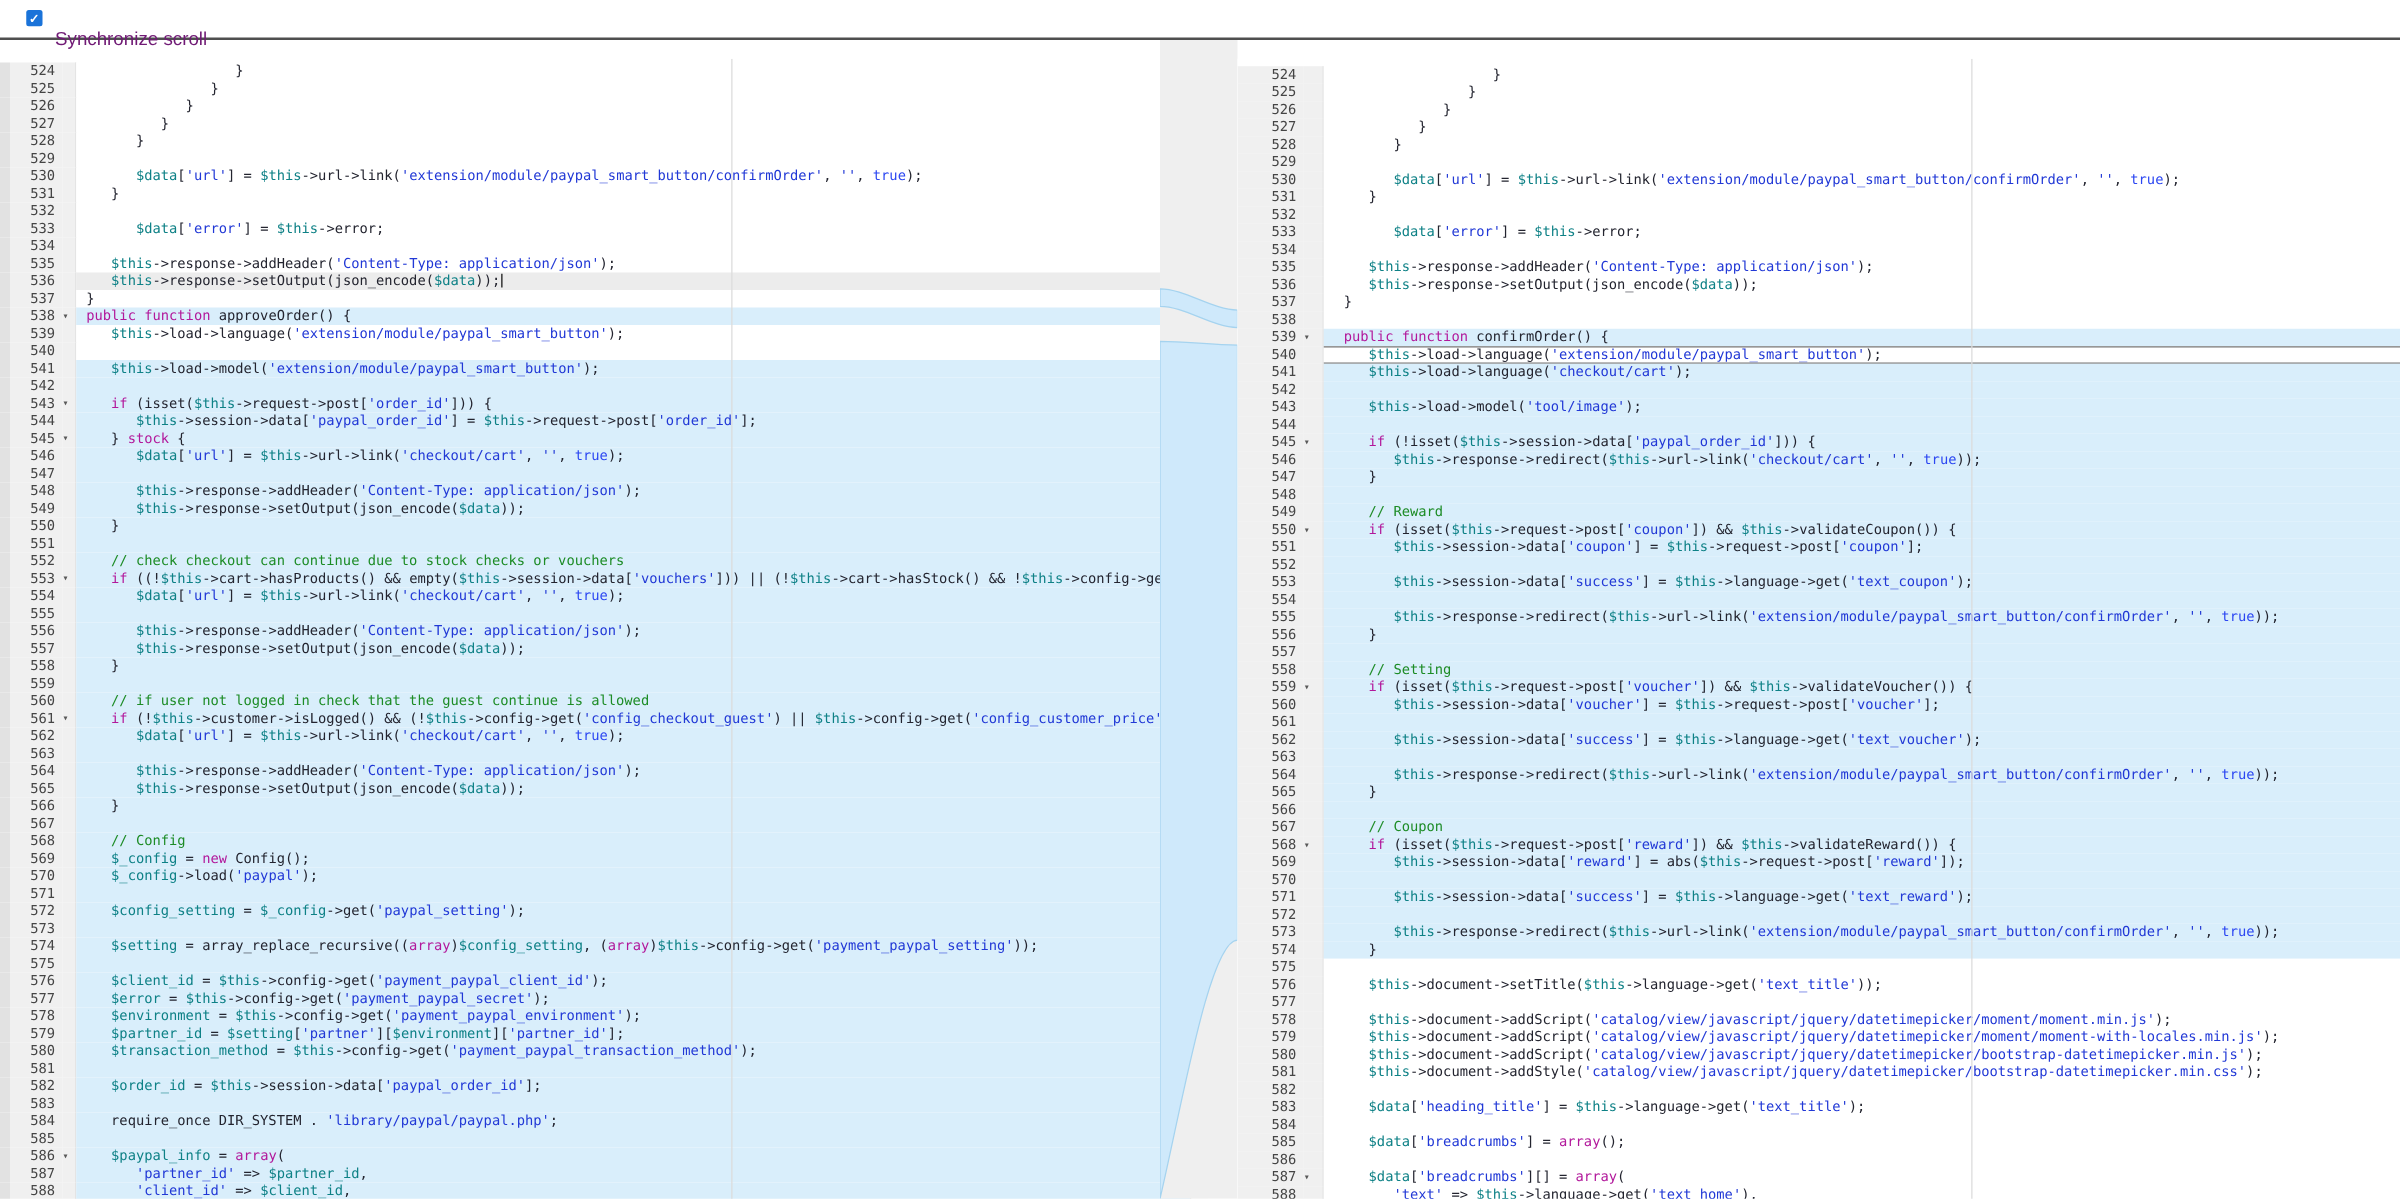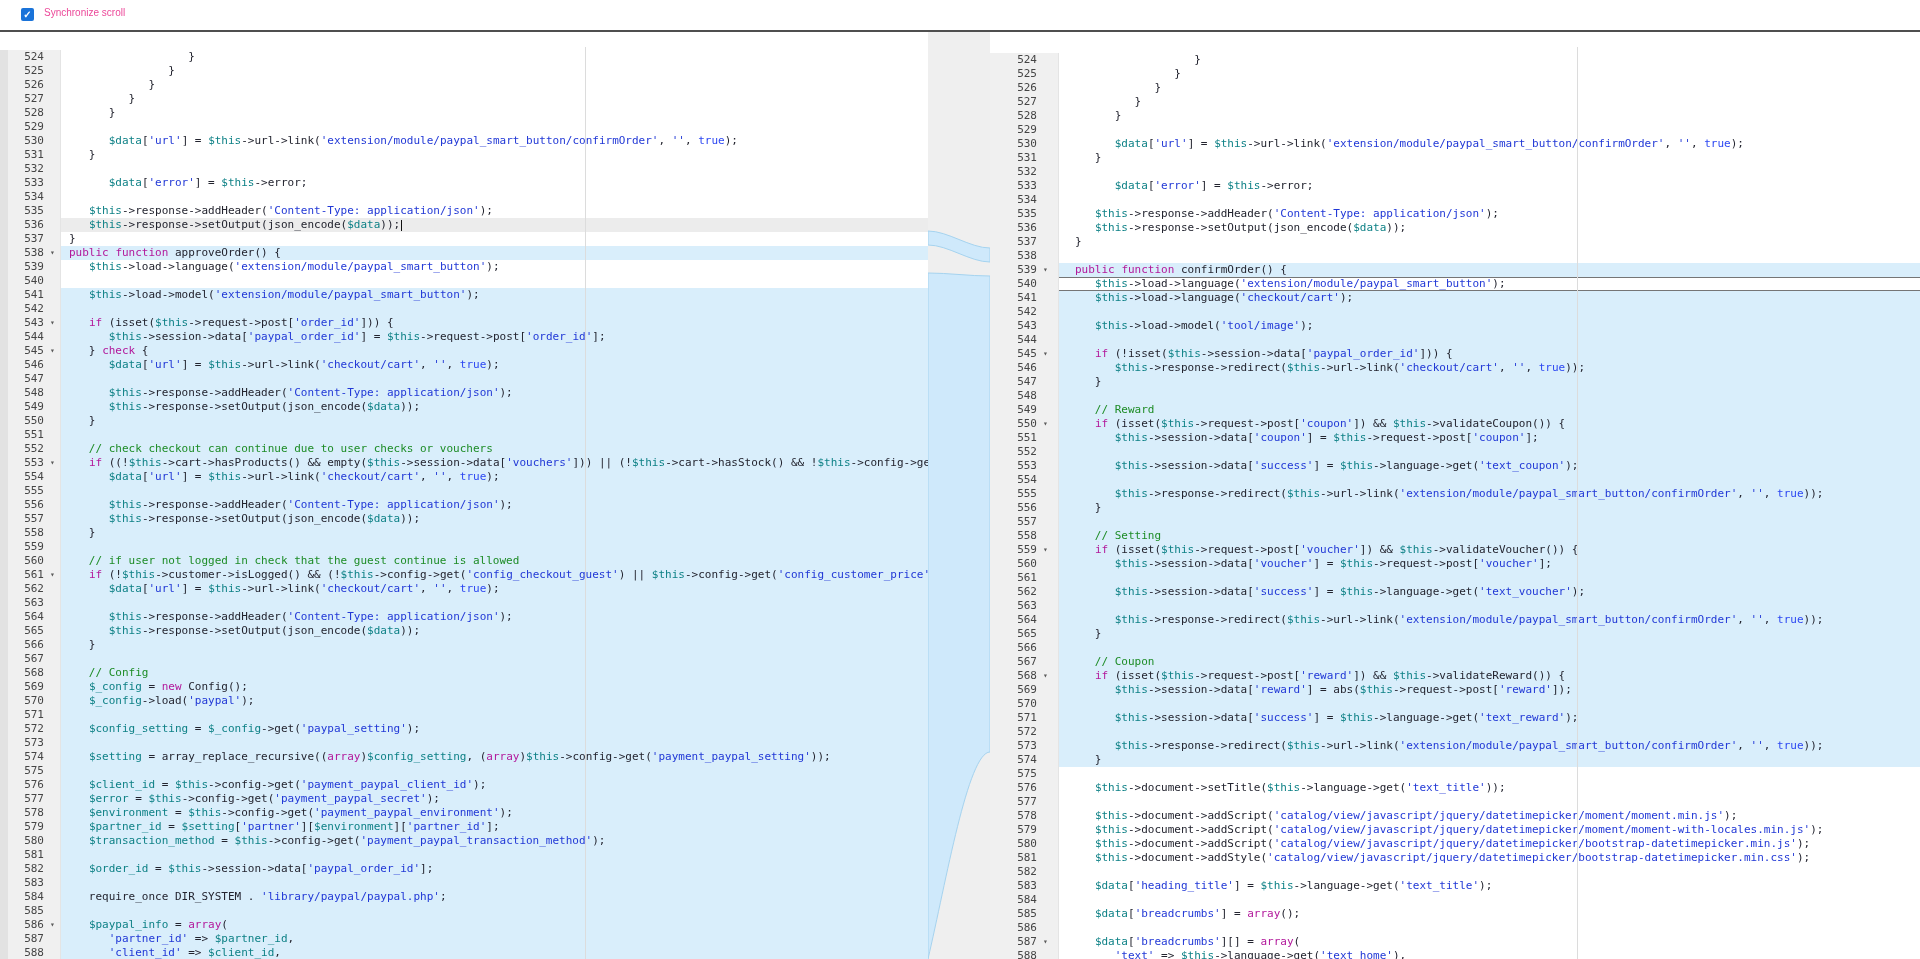--- a/index.html
+++ b/index.html
@@ -1,20 +1,20 @@
 <!DOCTYPE html>
 <html style="--accent-checkbox: #1a73d9; --diff-bg: #d9eefb; --current-line-bg: #ececec; --band-fill: #cfe9fb; --band-stroke: #a5d3ef; --text: #23242f; --line-number: #454545; --string: #2138d6; --variable: #0e8186; --keyword: #b2189b; --comment: #1d8c26; --boolean: #2c47f2;"><head>
 <meta charset="utf-8">
 <style>
   html,body{margin:0;padding:0;background:#fff;width:1920px;height:959px;overflow:hidden;}
   #app{position:relative;width:1920px;height:959px;font-family:"Liberation Sans",sans-serif;}
   
   #toolbar{position:absolute;left:0;top:0;width:1920px;height:30px;background:#fff;border-bottom:2px solid #4f4f4f;}
   #sync-box{position:absolute;left:21px;top:8px;width:13px;height:13px;border-radius:2px;display:flex;align-items:center;justify-content:center;color:#fff;font-size:10px;font-weight:bold;cursor:pointer;}
-  #sync-label{position:absolute;left:44px;top:7px;font-size:10px;color:#ec4899;}
+  #sync-label{position:absolute;left:44px;top:23px;font-size:15px;color:#701a75;}
   
   #panes{position:absolute;left:0;top:32px;width:1920px;height:927px;}
   .pane{position:absolute;top:15px;height:927px;background:#fff;overflow:hidden;padding-left:39px;}
   #left-pane{left:0;width:928px;}
   #right-pane{left:990px;width:930px;}
   .rows{position:absolute;left:0;top:0;right:15px;}
   #left-pane .rows{padding-top:3px;}
   #right-pane .rows{padding-top:6px;}
   .row{display:flex;height:14px;line-height:14px;font-family:"DejaVu Sans Mono",monospace;font-size:11px;white-space:pre;}
   .strip{width:8px;background:#e2e2e2;flex:none;}
@@ -89,28 +89,28 @@
           <div class="row"><span class="strip"></span><span class="num">535</span><span class="fold"></span><span class="code ">   <span class="tv">$this</span>-&gt;response-&gt;addHeader(<span class="ts">'Content-Type: application/json'</span>);</span></div>
           <div class="row"><span class="strip"></span><span class="num">536</span><span class="fold"></span><span class="code cur">   <span class="tv">$this</span>-&gt;response-&gt;setOutput(json_encode(<span class="tv">$data</span>));<span class="caret"></span></span></div>
           <div class="row"><span class="strip"></span><span class="num">537</span><span class="fold"></span><span class="code ">}</span></div>
           <div class="row"><span class="strip"></span><span class="num">538</span><span class="fold">▾</span><span class="code diff"><span class="tk">public</span> <span class="tk">function</span> approveOrder() {</span></div>
           <div class="row"><span class="strip"></span><span class="num">539</span><span class="fold"></span><span class="code ">   <span class="tv">$this</span>-&gt;load-&gt;language(<span class="ts">'extension/module/paypal_smart_button'</span>);</span></div>
           <div class="row"><span class="strip"></span><span class="num">540</span><span class="fold"></span><span class="code "></span></div>
           <div class="row"><span class="strip"></span><span class="num">541</span><span class="fold"></span><span class="code diff">   <span class="tv">$this</span>-&gt;load-&gt;model(<span class="ts">'extension/module/paypal_smart_button'</span>);</span></div>
           <div class="row"><span class="strip"></span><span class="num">542</span><span class="fold"></span><span class="code diff"></span></div>
           <div class="row"><span class="strip"></span><span class="num">543</span><span class="fold">▾</span><span class="code diff">   <span class="tk">if</span> (isset(<span class="tv">$this</span>-&gt;request-&gt;post[<span class="ts">'order_id'</span>])) {</span></div>
           <div class="row"><span class="strip"></span><span class="num">544</span><span class="fold"></span><span class="code diff">      <span class="tv">$this</span>-&gt;session-&gt;data[<span class="ts">'paypal_order_id'</span>] = <span class="tv">$this</span>-&gt;request-&gt;post[<span class="ts">'order_id'</span>];</span></div>
-          <div class="row"><span class="strip"></span><span class="num">545</span><span class="fold">▾</span><span class="code diff">   } <span class="tk">check</span> {</span></div>
+          <div class="row"><span class="strip"></span><span class="num">545</span><span class="fold">▾</span><span class="code diff">   } <span class="tk">stock</span> {</span></div>
           <div class="row"><span class="strip"></span><span class="num">546</span><span class="fold"></span><span class="code diff">      <span class="tv">$data</span>[<span class="ts">'url'</span>] = <span class="tv">$this</span>-&gt;url-&gt;link(<span class="ts">'checkout/cart'</span>, <span class="ts">''</span>, <span class="tb">true</span>);</span></div>
           <div class="row"><span class="strip"></span><span class="num">547</span><span class="fold"></span><span class="code diff"></span></div>
           <div class="row"><span class="strip"></span><span class="num">548</span><span class="fold"></span><span class="code diff">      <span class="tv">$this</span>-&gt;response-&gt;addHeader(<span class="ts">'Content-Type: application/json'</span>);</span></div>
           <div class="row"><span class="strip"></span><span class="num">549</span><span class="fold"></span><span class="code diff">      <span class="tv">$this</span>-&gt;response-&gt;setOutput(json_encode(<span class="tv">$data</span>));</span></div>
           <div class="row"><span class="strip"></span><span class="num">550</span><span class="fold"></span><span class="code diff">   }</span></div>
           <div class="row"><span class="strip"></span><span class="num">551</span><span class="fold"></span><span class="code diff"></span></div>
-          <div class="row"><span class="strip"></span><span class="num">552</span><span class="fold"></span><span class="code diff"><span class="tc">   // check checkout can continue due to user checks or vouchers</span></span></div>
+          <div class="row"><span class="strip"></span><span class="num">552</span><span class="fold"></span><span class="code diff"><span class="tc">   // check checkout can continue due to stock checks or vouchers</span></span></div>
           <div class="row"><span class="strip"></span><span class="num">553</span><span class="fold">▾</span><span class="code diff">   <span class="tk">if</span> ((!<span class="tv">$this</span>-&gt;cart-&gt;hasProducts() &amp;&amp; empty(<span class="tv">$this</span>-&gt;session-&gt;data[<span class="ts">'vouchers'</span>])) || (!<span class="tv">$this</span>-&gt;cart-&gt;hasStock() &amp;&amp; !<span class="tv">$this</span>-&gt;config-&gt;get())) {</span></div>
           <div class="row"><span class="strip"></span><span class="num">554</span><span class="fold"></span><span class="code diff">      <span class="tv">$data</span>[<span class="ts">'url'</span>] = <span class="tv">$this</span>-&gt;url-&gt;link(<span class="ts">'checkout/cart'</span>, <span class="ts">''</span>, <span class="tb">true</span>);</span></div>
           <div class="row"><span class="strip"></span><span class="num">555</span><span class="fold"></span><span class="code diff"></span></div>
           <div class="row"><span class="strip"></span><span class="num">556</span><span class="fold"></span><span class="code diff">      <span class="tv">$this</span>-&gt;response-&gt;addHeader(<span class="ts">'Content-Type: application/json'</span>);</span></div>
           <div class="row"><span class="strip"></span><span class="num">557</span><span class="fold"></span><span class="code diff">      <span class="tv">$this</span>-&gt;response-&gt;setOutput(json_encode(<span class="tv">$data</span>));</span></div>
           <div class="row"><span class="strip"></span><span class="num">558</span><span class="fold"></span><span class="code diff">   }</span></div>
           <div class="row"><span class="strip"></span><span class="num">559</span><span class="fold"></span><span class="code diff"></span></div>
           <div class="row"><span class="strip"></span><span class="num">560</span><span class="fold"></span><span class="code diff"><span class="tc">   // if user not logged in check that the guest continue is allowed</span></span></div>
           <div class="row"><span class="strip"></span><span class="num">561</span><span class="fold">▾</span><span class="code diff">   <span class="tk">if</span> (!<span class="tv">$this</span>-&gt;customer-&gt;isLogged() &amp;&amp; (!<span class="tv">$this</span>-&gt;config-&gt;get(<span class="ts">'config_checkout_guest'</span>) || <span class="tv">$this</span>-&gt;config-&gt;get(<span class="ts">'config_customer_price'</span>))) {</span></div>
           <div class="row"><span class="strip"></span><span class="num">562</span><span class="fold"></span><span class="code diff">      <span class="tv">$data</span>[<span class="ts">'url'</span>] = <span class="tv">$this</span>-&gt;url-&gt;link(<span class="ts">'checkout/cart'</span>, <span class="ts">''</span>, <span class="tb">true</span>);</span></div>

